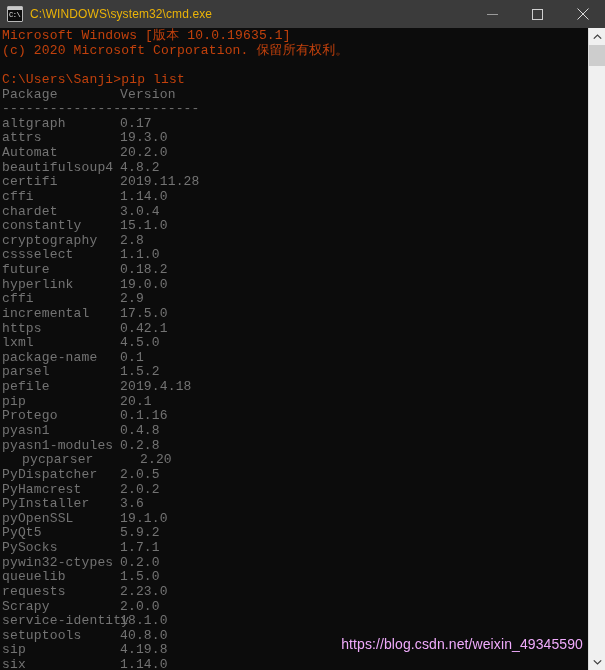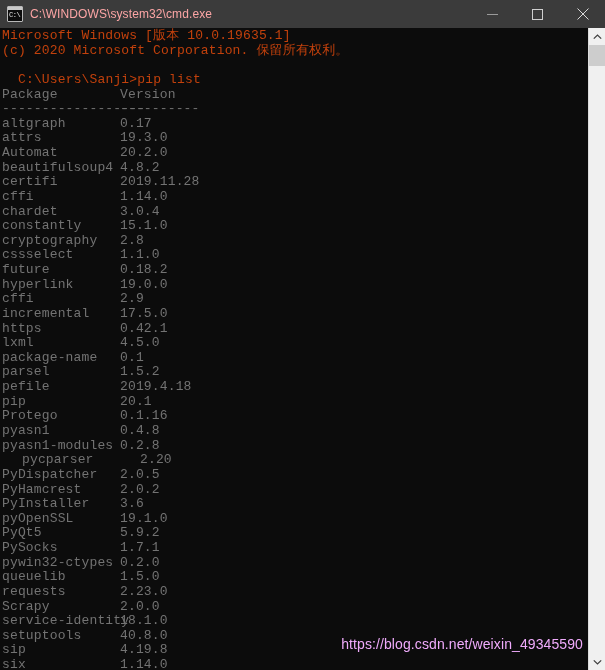--- a/index.html
+++ b/index.html
@@ -61,21 +61,21 @@
     top: 4px;
     font-family: "Liberation Mono", monospace;
     font-size: 7px;
     line-height: 8px;
     color: #e8e8e8;
     letter-spacing: -0.5px;
   }
   .tb-title {
     font-family: "Liberation Sans", sans-serif;
     font-size: 12px;
-    color: #fca5a5;
+    color: #eab308;
     white-space: nowrap;
     letter-spacing: 0.1px;
     flex: 1 1 auto;
   }
   .tb-buttons {
     display: flex;
     align-items: stretch;
     height: 28px;
     flex: 0 0 auto;
   }
@@ -202,21 +202,21 @@
         </svg>
       </div>
     </div>
   </div>
 
   <div class="console">
     <div id="console-lines">
         <div class="conline" style="top: 1px;">Microsoft Windows [版本 10.0.19635.1]</div>
         <div class="conline" style="top: 15.63px;">(c) 2020 Microsoft Corporation. 保留所有权利。</div>
         <div class="conline" style="top: 30.26px;"></div>
-        <div class="conline" style="top: 44.89px; margin-left: 16px;">C:\Users\Sanji&gt;pip list</div>
+        <div class="conline" style="top: 44.89px;">C:\Users\Sanji&gt;pip list</div>
         <div class="pkgline" style="top: 59.52px;"><span class="name">Package</span><span class="ver">Version</span></div>
         <div class="pkgline" style="top: 74.15px;"><span class="name">------------------</span><span class="ver">----------</span></div>
         <div class="pkgline" style="top: 88.78px;"><span class="name">altgraph</span><span class="ver">0.17</span></div>
         <div class="pkgline" style="top: 103.41px;"><span class="name">attrs</span><span class="ver">19.3.0</span></div>
         <div class="pkgline" style="top: 118.04px;"><span class="name">Automat</span><span class="ver">20.2.0</span></div>
         <div class="pkgline" style="top: 132.67px;"><span class="name">beautifulsoup4</span><span class="ver">4.8.2</span></div>
         <div class="pkgline" style="top: 147.3px;"><span class="name">certifi</span><span class="ver">2019.11.28</span></div>
         <div class="pkgline" style="top: 161.93px;"><span class="name">cffi</span><span class="ver">1.14.0</span></div>
         <div class="pkgline" style="top: 176.56px;"><span class="name">chardet</span><span class="ver">3.0.4</span></div>
         <div class="pkgline" style="top: 191.19px;"><span class="name">constantly</span><span class="ver">15.1.0</span></div>

